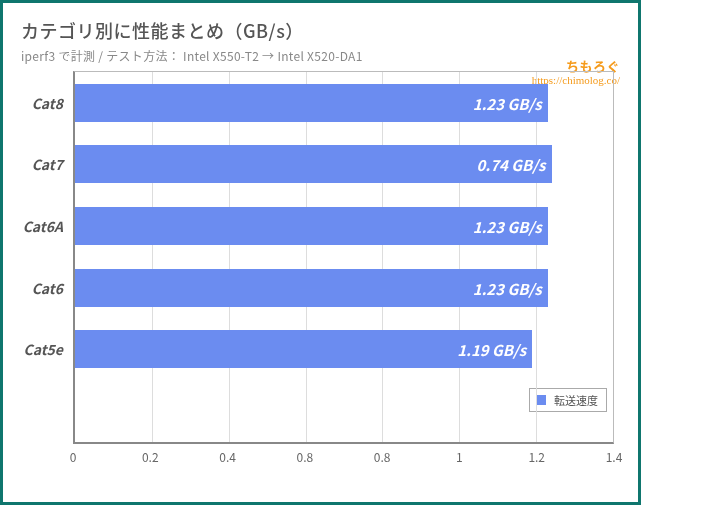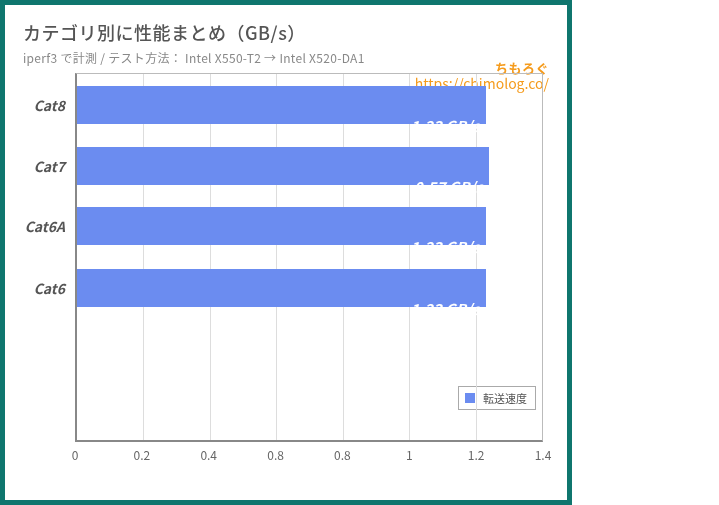--- a/index.html
+++ b/index.html
@@ -8,23 +8,23 @@
     width: 719px;
     height: 505px;
     background: #fff;
     font-family: "Hiragino Kaku Gothic ProN", "Meiryo", "Yu Gothic", "Noto Sans CJK JP", sans-serif;
     color: #444;
     overflow: hidden;
     box-sizing: border-box;
   }
   .frame {
     box-sizing: border-box;
-    width: 572px;
+    width: 641px;
     height: 505px;
-    border: 5px solid #0f766e;
+    border: 3px solid #0f766e;
     position: relative;
     padding: 14px 18px 4px 18px;
   }
   .header-row {
     display: flex;
     justify-content: space-between;
     align-items: flex-start;
   }
   .titles {
     flex: 1 1 auto;
@@ -47,23 +47,24 @@
     padding-top: 2px;
   }
   .brand .logo {
     font-size: 13px;
     font-weight: 700;
     color: #f59b1c;
     letter-spacing: 0.5px;
     margin-top: 40px;
   }
   .brand .url {
-    font-size: 14px;
+    font-size: 11px;
     color: #f59b1c;
     margin-top: 1px;
+    font-family: Liberation Serif, serif;
   }
 
   .chart {
     position: absolute;
     left: 70px;
     right: 24px;
     top: 62px;
     bottom: 34px;
     box-sizing: border-box;
   }
@@ -105,21 +106,20 @@
     top: 50%;
     transform: translateY(-50%);
     font-size: 15px;
     font-style: italic;
     font-weight: 700;
     white-space: nowrap;
   }
   .bar-label.inside {
     color: #fff;
     right: 6px;
-    margin-top: 20px;
   }
   .bar-label.outside {
     color: #f0892a;
     left: calc(100% + 6px);
   }
   .cat-label {
     position: absolute;
     right: 100%;
     padding-right: 12px;
     top: 50%;
@@ -194,33 +194,39 @@
         <div class="grid-v" style="left: 85.7143%;"></div>
         <div class="row" style="top: 0%; height: 16.6667%;">
           <div class="cat-label">Cat8</div>
           <div class="bar" style="width: 87.8571%; background: rgb(107, 140, 240);">
             <div class="bar-label inside">1.23 GB/s</div>
           </div>
         </div>
         <div class="row" style="top: 16.6667%; height: 16.6667%;">
           <div class="cat-label">Cat7</div>
           <div class="bar" style="width: 88.5714%; background: rgb(107, 140, 240);">
-            <div class="bar-label inside">0.57 GB/s</div>
+            <div class="bar-label inside">0.74 GB/s</div>
           </div>
         </div>
         <div class="row" style="top: 33.3333%; height: 16.6667%;">
           <div class="cat-label">Cat6A</div>
           <div class="bar" style="width: 87.8571%; background: rgb(107, 140, 240);">
             <div class="bar-label inside">1.23 GB/s</div>
           </div>
         </div>
         <div class="row" style="top: 50%; height: 16.6667%;">
           <div class="cat-label">Cat6</div>
           <div class="bar" style="width: 87.8571%; background: rgb(107, 140, 240);">
             <div class="bar-label inside">1.23 GB/s</div>
+          </div>
+        </div>
+        <div class="row" style="top: 66.6667%; height: 16.6667%;">
+          <div class="cat-label">Cat5e</div>
+          <div class="bar" style="width: 85%; background: rgb(107, 140, 240);">
+            <div class="bar-label inside">1.19 GB/s</div>
           </div>
         </div>
       </div>
     <div class="x-axis" id="xaxis">
         <div class="x-tick" style="left: 0%;">0</div>
         <div class="x-tick" style="left: 14.2857%;">0.2</div>
         <div class="x-tick" style="left: 28.5714%;">0.4</div>
         <div class="x-tick" style="left: 42.8571%;">0.8</div>
         <div class="x-tick" style="left: 57.1429%;">0.8</div>
         <div class="x-tick" style="left: 71.4286%;">1</div>

